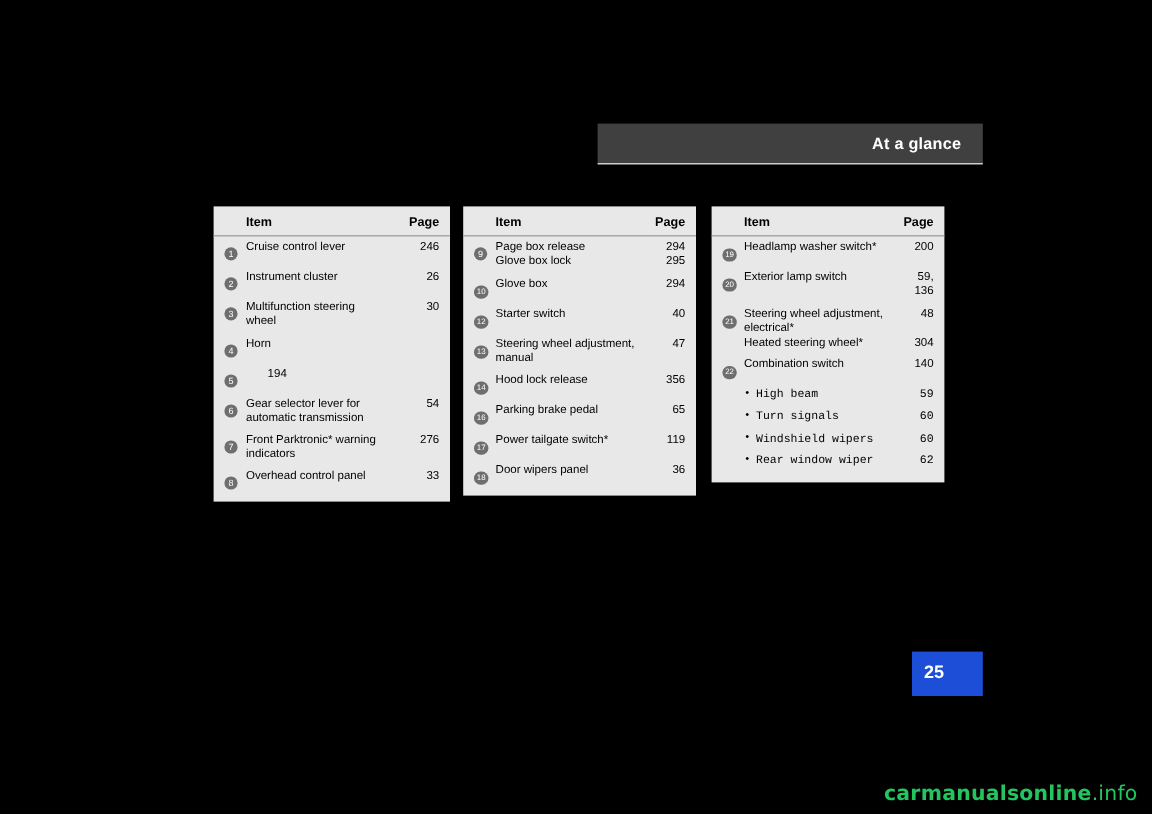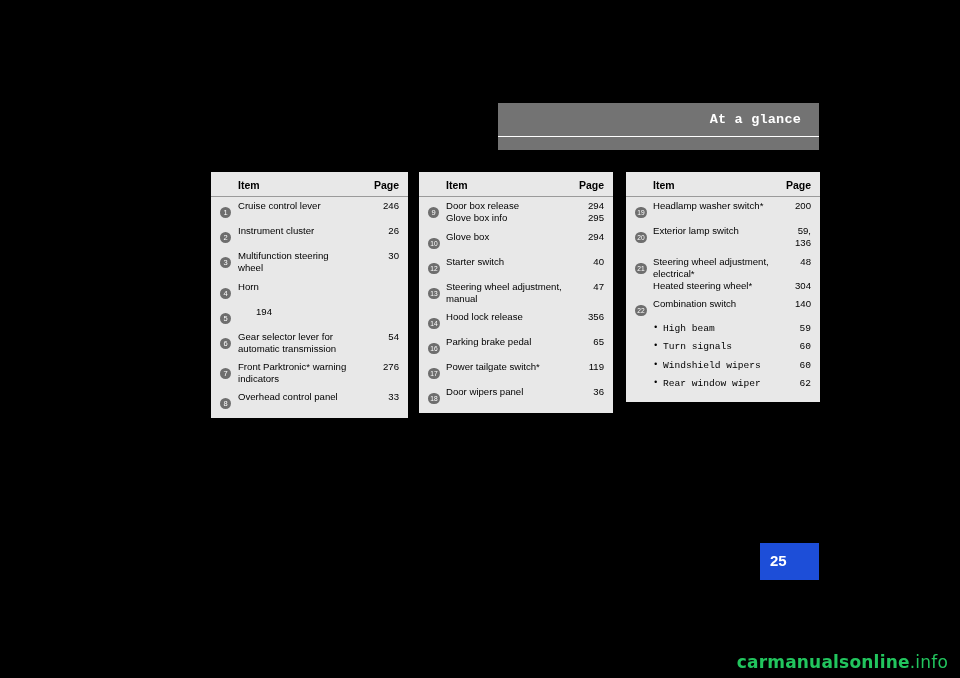--- a/index.html
+++ b/index.html
@@ -14,23 +14,22 @@
     font-family: "Liberation Sans", sans-serif;
     overflow: hidden;
   }
 
   
   .header-banner {
     position: absolute;
     left: 498px;
     top: 103px;
     width: 321px;
-    height: 47px;
-    background: #737373;
-    font-family: Liberation Mono, monospace;
+    height: 33px;
+    background: #404040;
   }
   .header-title {
     position: absolute;
     right: 18px;
     top: 9px;
     color: #ffffff;
     font-size: 13.5px;
     font-weight: bold;
     letter-spacing: 0.2px;
   }
@@ -73,21 +72,20 @@
   }
   .watermark .bold {
     font-weight: bold;
   }
 
   
   .tbl {
     position: absolute;
     background: #e8e8e8;
     box-sizing: border-box;
-    margin-left: 33px;
   }
   .tbl-1 { left: 178px; top: 172px; width: 197px; }
   .tbl-2 { left: 386px; top: 172px; width: 194px; }
   .tbl-3 { left: 593px; top: 172px; width: 194px; }
 
   .thead {
     display: flex;
     align-items: flex-start;
     padding: 7px 9px 5px 9px;
     border-bottom: 1px solid #9a9a9a;
@@ -288,22 +286,22 @@
 <div class="tbl tbl-2">
     <div class="thead">
       <div class="num-col"></div>
       <div class="item-col">Item</div>
       <div class="page-col">Page</div>
     </div>
     <div class="tbody">
       <div class="row">
         <div class="num-col"><span class="circnum">9</span></div>
         <div class="item-col">
-          <span class="it-line">Door box release</span>
-          <span class="it-line">Glove box info</span>
+          <span class="it-line">Page box release</span>
+          <span class="it-line">Glove box lock</span>
         </div>
         <div class="page-col">
           <span class="pg-line">294</span>
           <span class="pg-line">295</span>
         </div>
       </div>
       <div class="row">
         <div class="num-col"><span class="circnum wide">10</span></div>
         <div class="item-col">
           <span class="it-line">Glove box</span>

